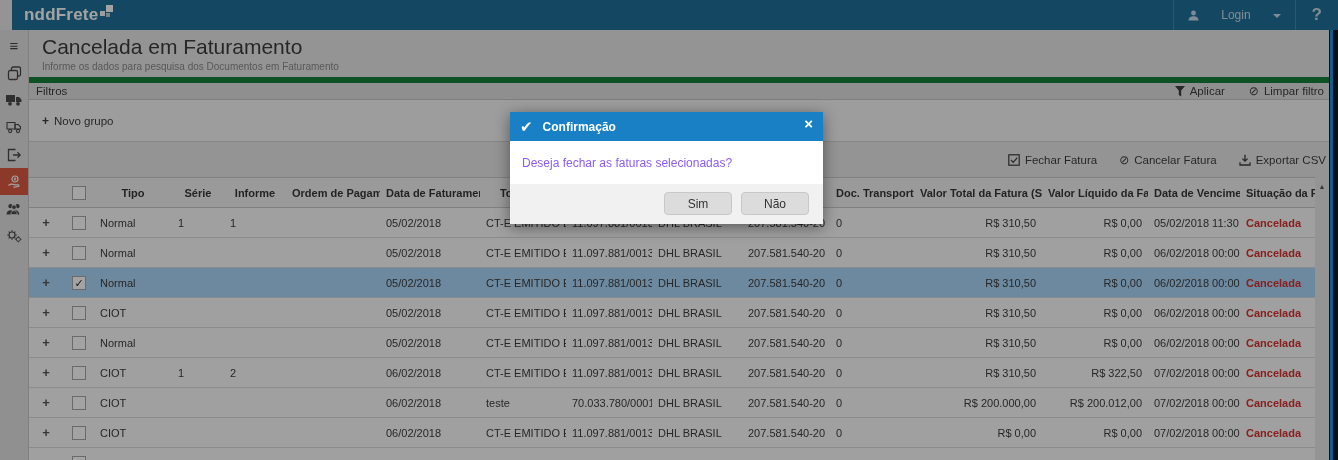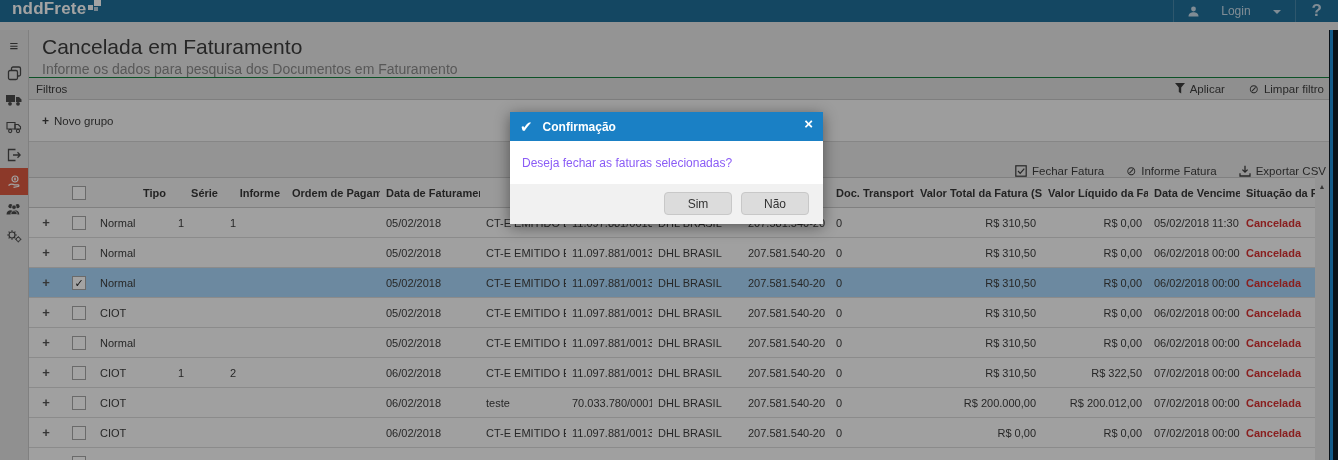--- a/index.html
+++ b/index.html
@@ -2,51 +2,51 @@
 <html><head>
 <meta charset="utf-8">
 <style>
   html,body{margin:0;padding:0}
   body{
     width:1338px;height:460px;position:relative;overflow:hidden;
     font-family:"Liberation Sans",sans-serif;background:#E8E8E8;
     -webkit-font-smoothing:antialiased;
   }
   
-  .topbar{position:absolute;left:0;top:0;right:0;height:22px;background:#207099;display:flex;align-items:flex-end;justify-content:space-between;z-index:5}
+  .topbar{position:absolute;left:12px;top:0;right:0;height:30px;background:#207099;display:flex;align-items:center;justify-content:space-between;z-index:5}
   .logo-wrap{display:flex;align-items:flex-start;padding-left:12px;gap:2px}
   .logo-text{color:#fff;font-size:17px;font-weight:bold;letter-spacing:.2px;line-height:26px}
   .logo-mark{margin-top:3px}
   .tb-right{display:flex;align-items:stretch;height:100%}
   .tb-btn{display:flex;align-items:center;gap:22px;padding:0 14px;border-left:1px solid rgba(255,255,255,.18);color:#c9dcea;font-size:12px;cursor:pointer}
   .tb-help{font-size:17px;font-weight:bold;color:#c9dcea;padding:0 16px}
   .chev{width:0;height:0;border-left:4px solid transparent;border-right:4px solid transparent;border-top:4px solid #c9dcea;margin-top:2px}
   
   .sidebar{position:absolute;left:0;top:30px;bottom:0;width:28px;background:#E2E2E2;border-right:1px solid #c9c9c9;z-index:4}
   .side-item{width:28px;height:27px;display:flex;align-items:center;justify-content:center;color:#4a4a4a;cursor:pointer}
   .side-item.first{height:30px}
   .side-item.active{background:#DC5A40;color:#fff}
   .side-item svg{display:block}
   .menu-glyph{font-size:15px;font-weight:bold;color:#444;line-height:1}
   
   .main{position:absolute;left:28px;top:30px;right:0;bottom:0}
   .page-head{height:47px;padding-left:14px;box-sizing:border-box}
   .page-title{font-size:21px;color:#3c3c3c;padding-top:5px;line-height:24px}
-  .page-subtitle{font-size:14px;color:#8a8a8a;margin-top:2px}
-  .filter-bar{height:23px;background:#E0E0E0;border-top:1px solid #15803d;border-bottom:1px solid #c6c6c6;display:flex;align-items:center;justify-content:space-between;box-sizing:border-box;padding:0 14px 0 8px}
+  .page-subtitle{font-size:10px;color:#8a8a8a;margin-top:2px}
+  .filter-bar{height:23px;background:#E0E0E0;border-top:6px solid #15803d;border-bottom:1px solid #c6c6c6;display:flex;align-items:center;justify-content:space-between;box-sizing:border-box;padding:0 14px 0 8px}
   .filter-title{font-size:11.5px;color:#3c3c3c}
   .filter-actions{display:flex;gap:24px}
   .link-btn{display:flex;align-items:center;gap:5px;font-size:11.5px;color:#3e3e3e;cursor:pointer}
   .link-btn .glyph{font-size:12px;line-height:1;color:#3e3e3e}
   .group-panel{height:42px;background:#F6F6F6;border-bottom:1px solid #d2d2d2;display:flex;align-items:center;padding-left:14px;box-sizing:border-box}
-  .toolbar{height:35px;display:flex;align-items:flex-end;justify-content:flex-end;gap:22px;padding-right:12px;box-sizing:border-box}
+  .toolbar{height:35px;display:flex;align-items:center;justify-content:flex-end;gap:22px;padding-right:12px;box-sizing:border-box}
   
   .table-zone{position:relative}
   table{border-collapse:collapse;table-layout:fixed;width:1287px;font-size:11px;color:#3d3d3d}
-  th{background:#F1F1F1;border-top:1px solid #c9c9c9;border-bottom:1px solid #c9c9c9;height:29px;font-weight:bold;text-align:right;padding:0 6px;font-size:11px;color:#383838;overflow:hidden;white-space:nowrap}
+  th{background:#F1F1F1;border-top:1px solid #c9c9c9;border-bottom:1px solid #c9c9c9;height:29px;font-weight:bold;text-align:center;padding:0 6px;font-size:11px;color:#383838;overflow:hidden;white-space:nowrap}
   td{height:29px;border-bottom:1px solid #dadada;padding:0 6px;white-space:nowrap;overflow:hidden;background:#FAFAFA}
   tr.selected td{background:#A9D7FA}
   .c-center{text-align:center}
   .num{text-align:right}
   .status{color:#D63131;font-weight:bold}
   .plus{color:#555;font-size:13px;font-weight:bold}
   .cbx{display:inline-block;width:12px;height:12px;border:1px solid #a6a6a6;background:#fff;font-size:11px;line-height:12px;text-align:center;color:#1c1c1c;vertical-align:middle}
   .vscroll{position:absolute;left:1287px;top:0;width:14px;bottom:0;height:252px;display:flex;justify-content:center;padding-top:6px;box-sizing:border-box}
   .vscroll .arrow{font-size:7px;color:#555;cursor:pointer}
   
@@ -183,21 +183,21 @@
   <div class="toolbar">
     <div class="link-btn">
       <svg width="12" height="12" viewBox="0 0 12 12" fill="none" stroke="#3e3e3e" stroke-width="1.2">
           <rect x="0.8" y="0.8" width="10.4" height="10.4"></rect>
           <path d="M3 6 l2.2 2.4 L9.3 3.6"></path>
         </svg>
       <span>Fechar Fatura</span>
     </div>
     <div class="link-btn">
       <span class="glyph">⊘</span>
-      <span>Informe Fatura</span>
+      <span>Cancelar Fatura</span>
     </div>
     <div class="link-btn">
       <svg width="12" height="12" viewBox="0 0 12 12" fill="none" stroke="#3e3e3e" stroke-width="1.3">
           <path d="M6 0.8 V6.8 M3.4 4.6 L6 7.2 L8.6 4.6"></path>
           <path d="M1 8.2 V11 H11 V8.2"></path>
         </svg>
       <span>Exportar CSV</span>
     </div>
   </div>
 

